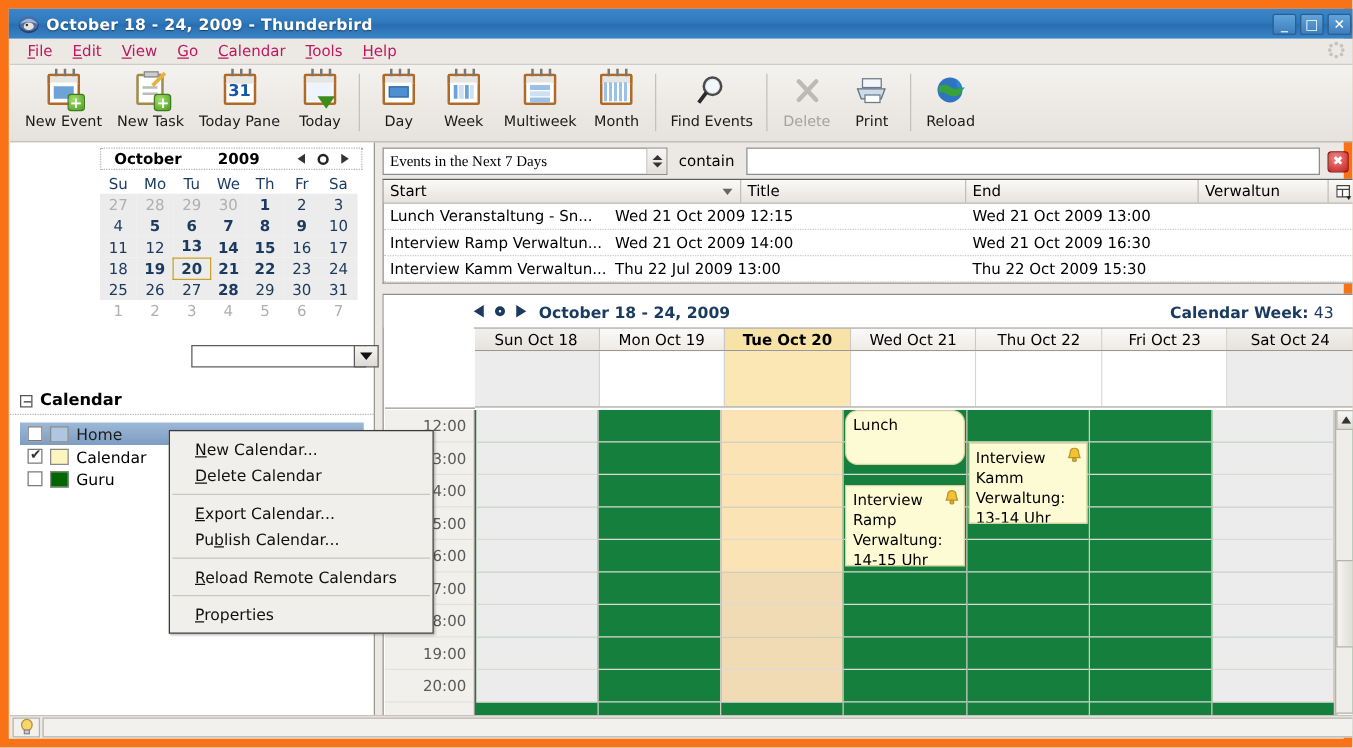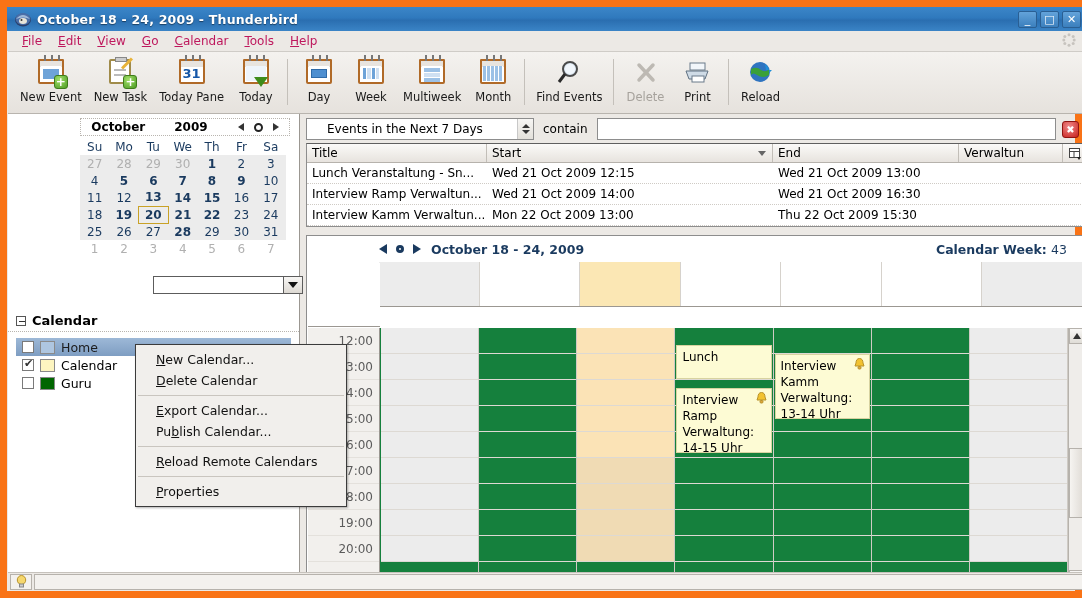--- a/index.html
+++ b/index.html
@@ -78,21 +78,21 @@
      border-left:7px solid transparent;border-right:7px solid transparent;
      border-top:10px solid #3e8c1b; }
 
   
   #searchbar {
     position:absolute; left:299px; top:110px; width:778px; height:24px;
     display:flex; align-items:center; gap:0;
   }
   .combo {
     width:228px; height:22px; background:#fff; border:1px solid #8d8d8d;
-    display:flex; align-items:center; padding-left:20px; font-size:12px;
+    display:flex; align-items:center; padding-left:5px; font-size:12px;font-family:Liberation Serif, serif;
   }
   .combo .spin { margin-left:auto; width:16px; height:20px; border-left:1px solid #c8c8c8;
      background:linear-gradient(to bottom,#f7f6f4,#e3e0da); display:flex;
      flex-direction:column; align-items:center; justify-content:center; gap:2px; }
   .combo .spin i { width:0;height:0;border-left:4px solid transparent;border-right:4px solid transparent; }
   .combo .spin i.up { border-bottom:4px solid #333; }
   .combo .spin i.dn { border-top:4px solid #333; }
   .contain-lbl { padding:0 9px; font-size:12px; }
   .searchfield { flex:1; height:22px; background:#fff; border:1px solid #8d8d8d; }
   .clearbtn { width:17px;height:17px;margin-left:6px;margin-right:5px;
@@ -572,24 +572,24 @@
           <i class="dn"></i>
         </span>
     </div>
     <span class="contain-lbl">contain</span>
     <input class="searchfield" value="" placeholder="" style="">
     <span class="clearbtn">✖</span>
   </div>
 
   <div id="eventlist">
     <div class="elhead">
-      <div class="c cw-title">Title</div>
       <div class="c cw-start">
         <span>Start</span><span class="sortarrow"></span>
       </div>
+      <div class="c cw-title">Title</div>
       <div class="c cw-end">End</div>
       <div class="c cw-cat">Verwaltun</div>
       <div class="c colpick">
         <svg width="13" height="12" viewBox="0 0 13 12">
           <rect x="0.5" y="0.5" width="10" height="9" fill="#fff" stroke="#444"></rect>
           <line x1="0.5" y1="3.5" x2="10.5" y2="3.5" stroke="#444"></line>
           <line x1="5" y1="3.5" x2="5" y2="9.5" stroke="#444"></line>
           <path d="M8 9 l4 0 l-2 3 z" fill="#222"></path>
         </svg>
       </div>
@@ -602,41 +602,50 @@
           <div class="c cw-cat"></div>
         </div>
         <div class="elrow">
           <div class="c cw-title">Interview Ramp Verwaltun...</div>
           <div class="c cw-start">Wed 21 Oct 2009 14:00</div>
           <div class="c cw-end">Wed 21 Oct 2009 16:30</div>
           <div class="c cw-cat"></div>
         </div>
         <div class="elrow">
           <div class="c cw-title">Interview Kamm Verwaltun...</div>
-          <div class="c cw-start">Mon 22 Oct 2009 13:00</div>
+          <div class="c cw-start">Thu 22 Jul 2009 13:00</div>
           <div class="c cw-end">Thu 22 Oct 2009 15:30</div>
           <div class="c cw-cat"></div>
         </div>
       </div>
   </div>
 
   <div id="calview">
     <div id="cvtop">
       <span class="cv-nav">
         <span class="arrL"></span>
         <span class="dot"></span>
         <span class="arrR"></span>
       </span>
       <span class="cv-range">October 18 - 24, 2009</span>
       <span class="cv-week">
         <span>Calendar Week:</span>
         <span class="num">43</span>
       </span>
     </div>
 
+    <div id="dayhdr">
+        <div class="dh we">Sun Oct 18</div>
+        <div class="dh">Mon Oct 19</div>
+        <div class="dh today">Tue Oct 20</div>
+        <div class="dh">Wed Oct 21</div>
+        <div class="dh">Thu Oct 22</div>
+        <div class="dh">Fri Oct 23</div>
+        <div class="dh we">Sat Oct 24</div>
+      </div>
     <div id="allday">
         <div class="ad we"></div>
         <div class="ad"></div>
         <div class="ad today"></div>
         <div class="ad"></div>
         <div class="ad"></div>
         <div class="ad"></div>
         <div class="ad we"></div>
       </div>
     <div class="adspacer"></div>
@@ -690,21 +699,21 @@
           <div class="daycol">
             <div class="hr"></div>
             <div class="hr"></div>
             <div class="hr"></div>
             <div class="hr"></div>
             <div class="hr"></div>
             <div class="hr late"></div>
             <div class="hr late"></div>
             <div class="hr late"></div>
             <div class="hr late"></div>
-            <div class="evt" style="top: 17px; height: 34px;">
+            <div class="evt" style="top: 0px; height: 44px; border-radius: 10px;">
               <div style="padding-right: 0px;">Lunch</div>
             </div>
             <div class="evt" style="top: 60px; height: 65px;">
               <div style="padding-right: 16px;">Interview Ramp Verwaltung: 14-15 Uhr</div>
               <span class="bell"><svg width="11" height="12" viewBox="0 0 11 12">
                   <path d="M5.5 0.5 C3 0.5 2 2.5 2 5 L1 8 L10 8 L9 5 C9 2.5 8 0.5 5.5 0.5Z" fill="#f2c230" stroke="#b8922a"></path>
                   <rect x="4" y="8.5" width="3" height="2.5" rx="1" fill="#e0a83c" stroke="#b8922a"></rect>
                 </svg></span>
             </div>
           </div>

